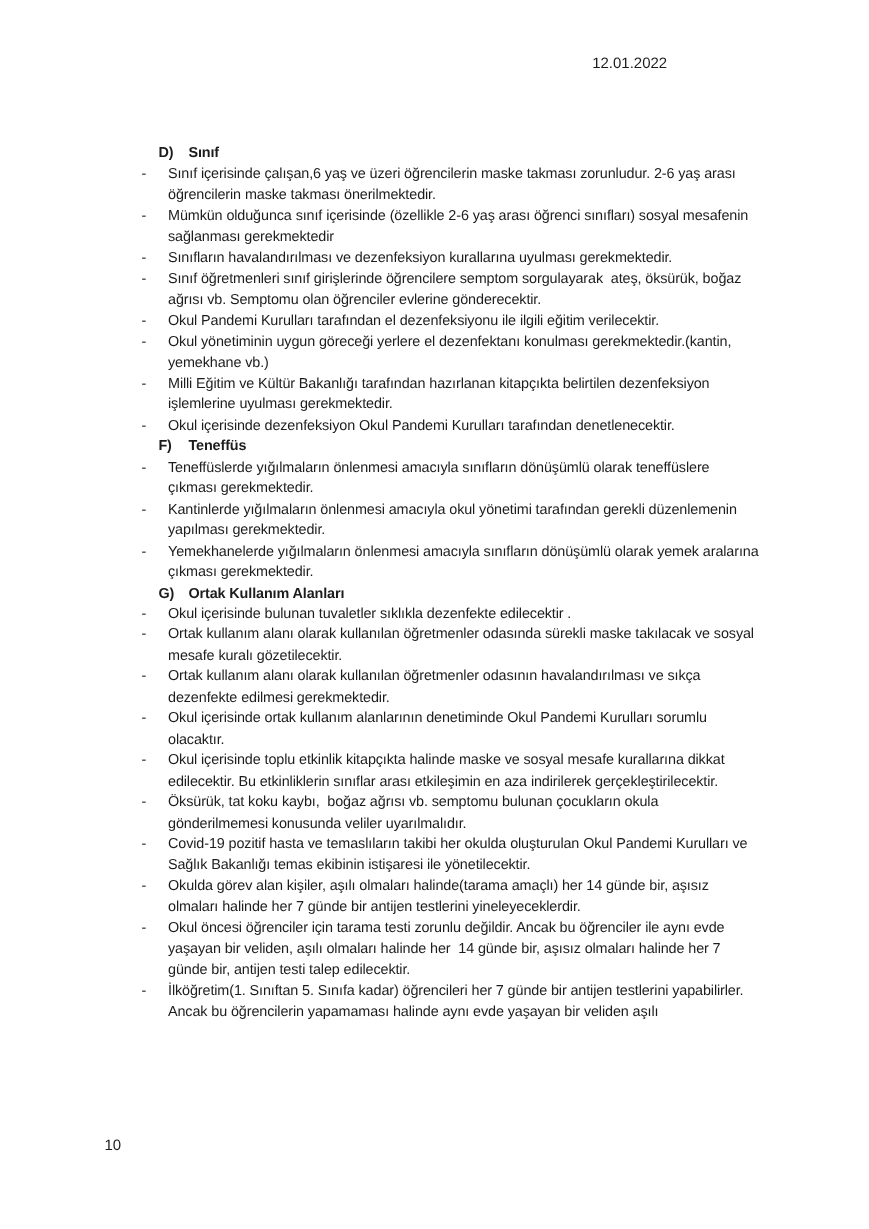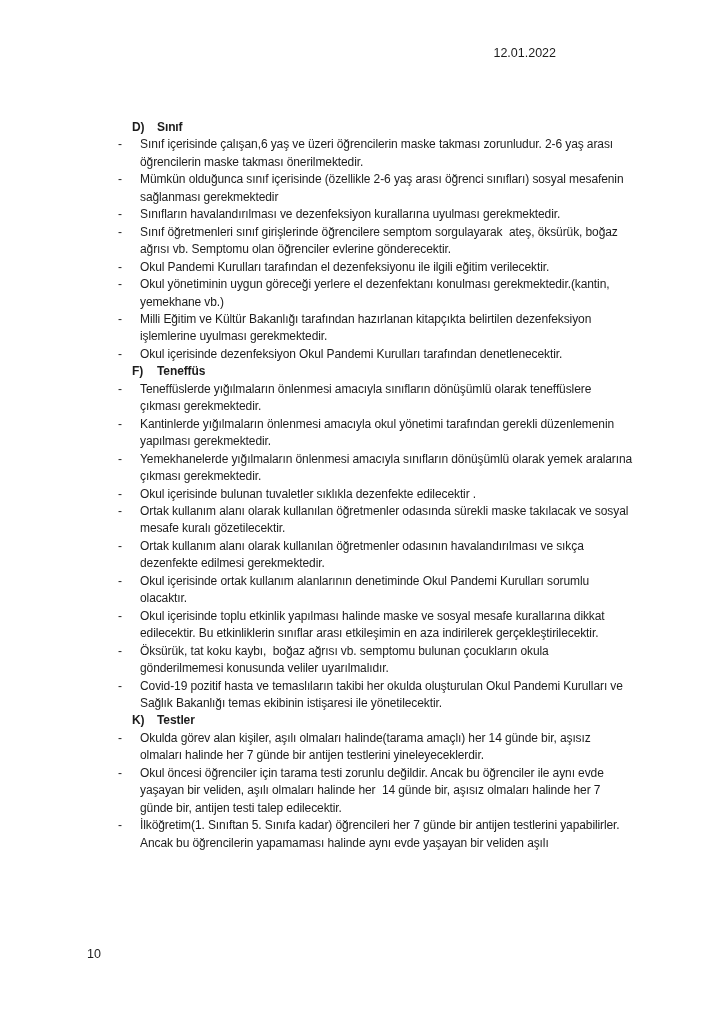--- a/index.html
+++ b/index.html
@@ -100,55 +100,55 @@
     </div>
     <div class="bullet">
       <span class="dash">-</span>
       <span class="bullet-text">Kantinlerde yığılmaların önlenmesi amacıyla okul yönetimi tarafından gerekli düzenlemenin yapılması gerekmektedir.</span>
     </div>
     <div class="bullet">
       <span class="dash">-</span>
       <span class="bullet-text">Yemekhanelerde yığılmaların önlenmesi amacıyla sınıfların dönüşümlü olarak yemek aralarına çıkması gerekmektedir.</span>
     </div>
 
+    <div class="sec-heading">
+      <span class="sec-letter">G)</span><span class="sec-title">Ortak Kullanım Alanları</span>
+    </div>
     <div class="bullet">
       <span class="dash">-</span>
       <span class="bullet-text">Okul içerisinde bulunan tuvaletler sıklıkla dezenfekte edilecektir .</span>
     </div>
     <div class="bullet">
       <span class="dash">-</span>
       <span class="bullet-text">Ortak kullanım alanı olarak kullanılan öğretmenler odasında sürekli maske takılacak ve sosyal mesafe kuralı gözetilecektir.</span>
     </div>
     <div class="bullet">
       <span class="dash">-</span>
       <span class="bullet-text">Ortak kullanım alanı olarak kullanılan öğretmenler odasının havalandırılması ve sıkça dezenfekte edilmesi gerekmektedir.</span>
     </div>
     <div class="bullet">
       <span class="dash">-</span>
       <span class="bullet-text">Okul içerisinde ortak kullanım alanlarının denetiminde Okul Pandemi Kurulları sorumlu olacaktır.</span>
     </div>
 
     <div class="bullet">
       <span class="dash">-</span>
-      <span class="bullet-text">Okul içerisinde toplu etkinlik yapılması halinde maske ve sosyal mesafe kurallarına dikkat edilecektir. Bu etkinliklerin sınıflar arası etkileşimin en aza indirilerek gerçekleştirilecektir.</span>
+      <span class="bullet-text">Okul içerisinde toplu etkinlik kitapçıkta halinde maske ve sosyal mesafe kurallarına dikkat edilecektir. Bu etkinliklerin sınıflar arası etkileşimin en aza indirilerek gerçekleştirilecektir.</span>
     </div>
 
     <div class="bullet">
       <span class="dash">-</span>
       <span class="bullet-text">Öksürük, tat koku kaybı,  boğaz ağrısı vb. semptomu bulunan çocukların okula gönderilmemesi konusunda veliler uyarılmalıdır.</span>
     </div>
 
     <div class="bullet">
       <span class="dash">-</span>
       <span class="bullet-text">Covid-19 pozitif hasta ve temaslıların takibi her okulda oluşturulan Okul Pandemi Kurulları ve Sağlık Bakanlığı temas ekibinin istişaresi ile yönetilecektir.</span>
     </div>
 
-    <div class="sec-heading">
-      <span class="sec-letter">K)</span><span class="sec-title">Testler</span>
-    </div>
     <div class="bullet">
       <span class="dash">-</span>
       <span class="bullet-text">Okulda görev alan kişiler, aşılı olmaları halinde(tarama amaçlı) her 14 günde bir, aşısız olmaları halinde her 7 günde bir antijen testlerini yineleyeceklerdir.</span>
     </div>
     <div class="bullet">
       <span class="dash">-</span>
       <span class="bullet-text">Okul öncesi öğrenciler için tarama testi zorunlu değildir. Ancak bu öğrenciler ile aynı evde yaşayan bir veliden, aşılı olmaları halinde her  14 günde bir, aşısız olmaları halinde her 7 günde bir, antijen testi talep edilecektir.</span>
     </div>
     <div class="bullet">
       <span class="dash">-</span>

